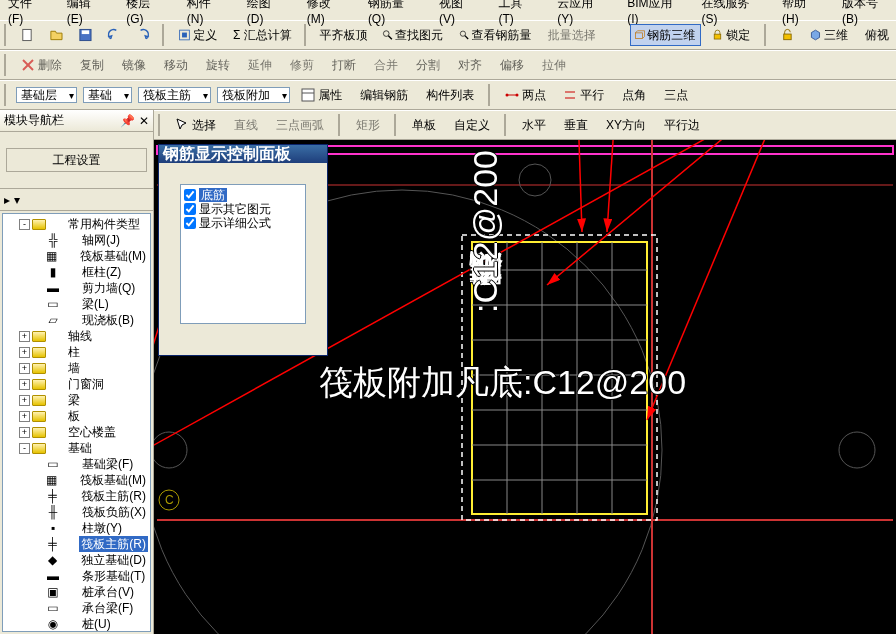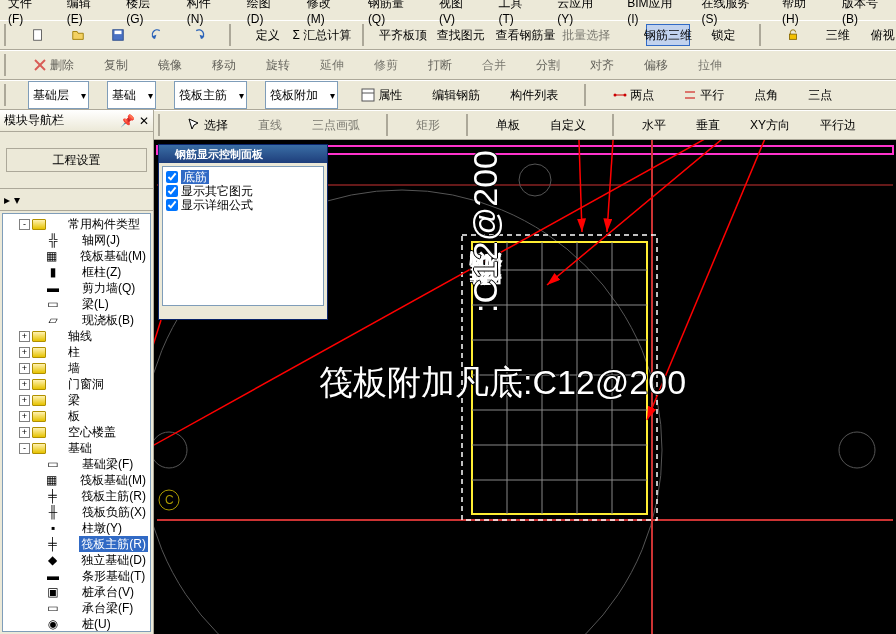--- a/index.html
+++ b/index.html
@@ -3,26 +3,26 @@
 <meta charset="utf-8">
 <style>
 * { margin: 0; padding: 0; box-sizing: border-box; font-family: "Microsoft YaHei", SimSun, sans-serif; font-size: 12px; }
 html, body { width: 896px; height: 634px; overflow: hidden; background: #ece9d8; }
 
 
 .menubar { height: 20px; background: #ece9d8; display: flex; align-items: center; padding: 0 4px; gap: 16px; }
 .menubar span { padding: 2px 4px; cursor: default; }
 
 
-.toolbar { height: 30px; background: #ece9d8; border-top: 1px solid #fff; border-bottom: 1px solid #aca899; display: flex; align-items: center; padding: 0 2px; gap: 18px; white-space: nowrap; overflow: hidden; }
+.toolbar { height: 30px; background: #ece9d8; border-top: 1px solid #fff; border-bottom: 1px solid #aca899; display: flex; align-items: center; padding: 0 2px; gap: 6px; white-space: nowrap; overflow: hidden; }
 .toolbar .grip { width: 4px; height: 22px; border-left: 2px solid #aca899; margin: 0 2px; }
 .tbtn { height: 22px; min-width: 22px; display: inline-flex; align-items: center; justify-content: center; padding: 0 3px; border: 1px solid transparent; cursor: pointer; }
 .tbtn svg { width: 16px; height: 16px; }
 .tlabel { padding: 0 2px; }
-.tsel { height: 28px; border: 1px solid #7f9db9; background: #fff; padding: 0 2px 0 4px; display: inline-flex; align-items: center; }
+.tsel { height: 16px; border: 1px solid #7f9db9; background: #fff; padding: 0 2px 0 4px; display: inline-flex; align-items: center; }
 .tsel::after { content: "▾"; margin-left: 12px; font-size: 10px; color: #000; }
 .highlight { border: 1px solid #316ac5 !important; background: #c1d2ee !important; margin-left: 24px; }
 
 
 .workspace { display: flex; height: calc(634px - 20px - 90px); }
 .sidebar { width: 154px; background: #ece9d8; border-right: 1px solid #aca899; display: flex; flex-direction: column; }
 .panel-title { height: 22px; background: linear-gradient(#fff,#ece9d8); border-bottom: 1px solid #aca899; display: flex; align-items: center; padding: 0 4px; font-weight: normal; }
 .panel-title .pin { margin-left: auto; }
 .subbtns { display: flex; flex-direction: column; border-bottom: 1px solid #aca899; }
 .subbtns button { height: 24px; background: #ece9d8; border: 1px solid #aca899; margin: 16px 6px; cursor: pointer; }
@@ -36,22 +36,22 @@
 .tree .tlbl { padding: 0 2px; margin-left: 18px; }
 .tree .sel .tlbl { background: #316ac5; color: #fff; }
 .folder { width: 14px; height: 11px; background: linear-gradient(#fff2b0,#e6c200); border: 1px solid #b09000; border-radius: 1px; }
 
 
 .canvas-wrap { flex: 1; position: relative; background: #000; overflow: hidden; }
 .canvas-wrap svg.scene { position: absolute; inset: 0; width: 100%; height: 100%; }
 
 
 .float-panel { position: absolute; left: 4px; top: 4px; width: 170px; background: #ece9d8; border: 1px solid #0a246a; }
-.float-panel .head { height: 18px; background: linear-gradient(#3a6ea5,#1e3e7b); color: #fff; font-weight: bold; padding: 0 16px; display: flex; align-items: center; font-size: 11px; }
-.float-panel .body { background: #fff; border: 1px solid #7f9db9; margin: 3px; height: 140px; padding: 3px; }
+.float-panel .head { height: 18px; background: linear-gradient(#3a6ea5,#1e3e7b); color: #fff; font-weight: bold; padding: 0 4px; display: flex; align-items: center; font-size: 16px; }
+.float-panel .body { background: #fff; border: 1px solid #7f9db9; margin: 21px; height: 140px; padding: 3px; }
 .chk { display: flex; align-items: center; gap: 3px; line-height: 14px; }
 .chk input { width: 12px; height: 12px; }
 .pbar { height: 10px; background: #ece9d8; }
 
 
 .anno { position: absolute; color: #fff; font-size: 34px; text-shadow: 1px 0 #000, -1px 0 #000, 0 1px #000, 0 -1px #000; pointer-events: none; white-space: nowrap; }
 .anno.v { writing-mode: vertical-rl; transform: rotate(180deg); }
 </style>
 </head>
 <body>

